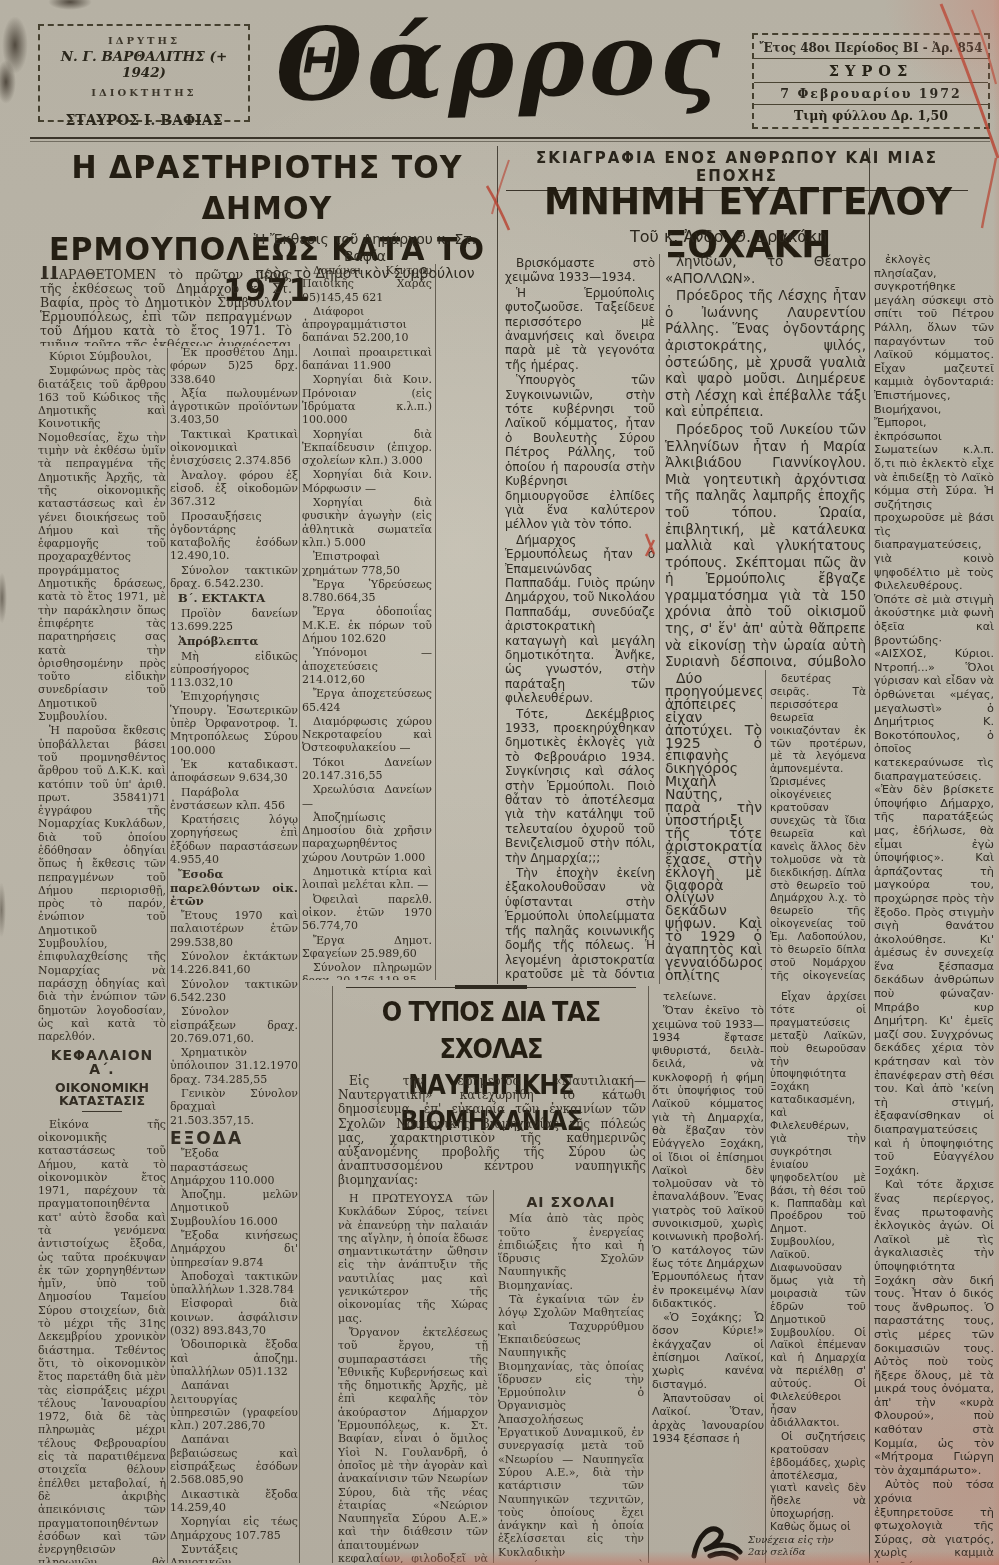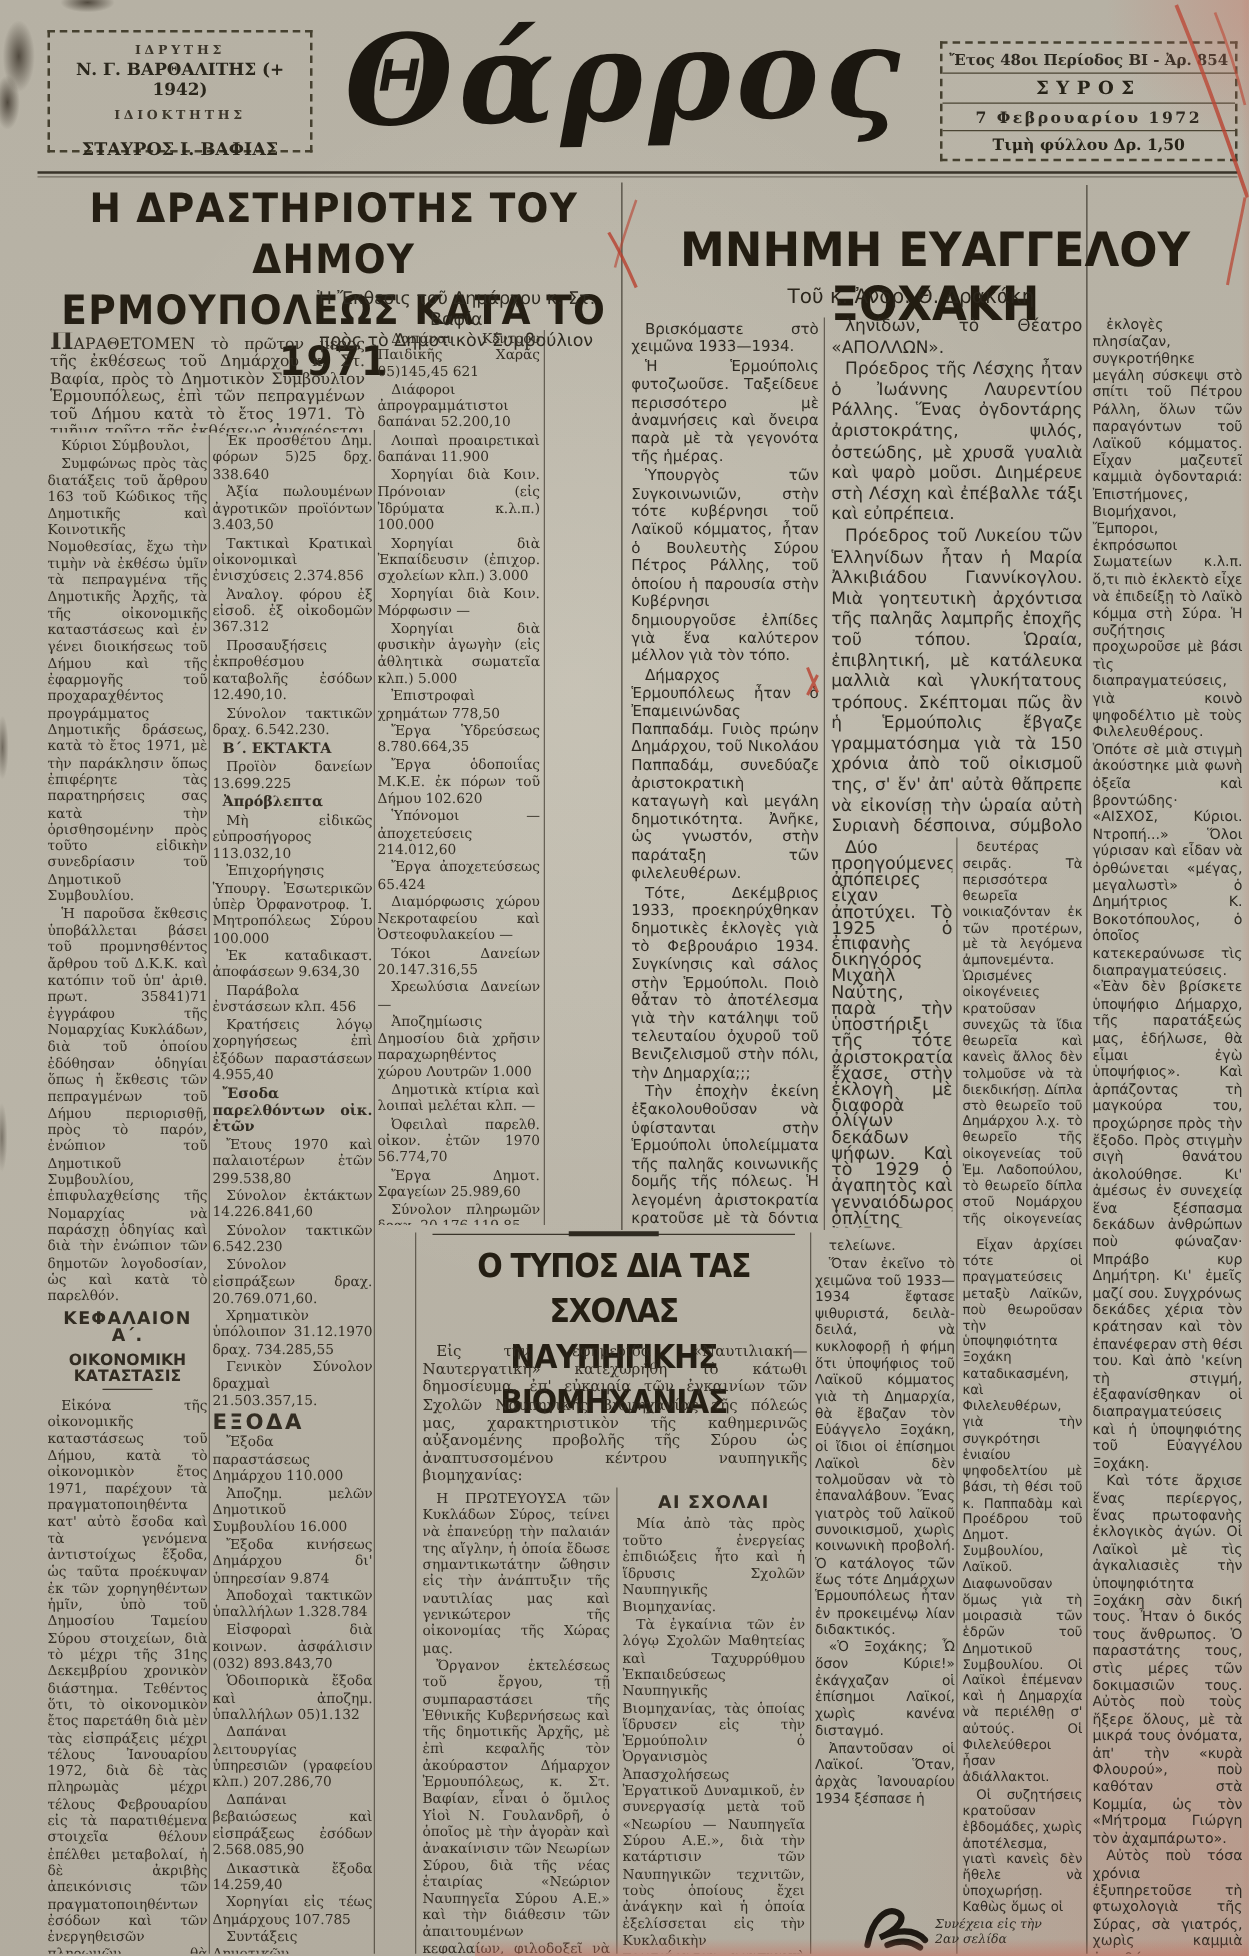--- a/index.html
+++ b/index.html
@@ -8,21 +8,21 @@
     background-image:
       radial-gradient(ellipse 60% 45% at 45% 35%, rgba(255,252,238,.20), transparent 70%),
       radial-gradient(ellipse 30% 20% at 95% 95%, rgba(196,110,92,.30), transparent 80%),
       linear-gradient(180deg,#b6b1a4 0%,#bab5a8 50%,#b2ac9f 100%);
     font-family:"DejaVu Serif",serif;color:#322c22;padding-left:24px;}
   .decor{pointer-events:none;}
   
   .founder-box{position:absolute;left:38px;top:24px;width:212px;height:98px;border:2px dashed #45402f;
     text-align:center;padding-top:9px;box-sizing:border-box;}
   .founder-label{font-size:10px;letter-spacing:3px;font-weight:bold;color:#3c362a;}
-  .founder-name{font-size:13.5px;font-weight:bold;margin-top:2px;color:#2a261b;}
+  .founder-name{font-size:13.5px;font-weight:bold;margin-top:2px;color:#2a261b;font-style:italic;}
   .owner-label{font-size:10px;letter-spacing:3px;font-weight:bold;margin-top:7px;color:#3c362a;}
   .owner-name{font-size:14px;font-weight:bold;margin-top:14px;color:#2a261b;}
   .paper-title{position:absolute;left:255px;top:-4px;width:490px;height:134px;text-align:center;
     font-family:"DejaVu Serif",serif;font-style:italic;font-weight:bold;font-size:100px;line-height:130px;
     letter-spacing:4px;color:#1b1710;transform:rotate(-1deg);}
   .info-box{position:absolute;left:752px;top:33px;width:238px;height:96px;border:2px dashed #45402f;
     box-sizing:border-box;text-align:center;background:rgba(255,255,255,0.03);}
   .info-row1{font-size:12px;font-weight:bold;padding:6px 4px 3px;border-bottom:1px solid #4a4433;color:#2d2920;}
   .info-city{font-size:14.5px;font-weight:bold;letter-spacing:6px;padding:3px 0;border-bottom:1px solid #4a4433;color:#262217;}
   .info-date{font-size:12.5px;font-weight:bold;letter-spacing:2px;padding:3px 0;border-bottom:1px solid #4a4433;color:#2d2920;}
@@ -109,21 +109,21 @@
       <div class="blk-p">Ἡ παροῦσα ἔκθεσις ὑποβάλλεται βάσει τοῦ προμνησθέντος ἄρθρου τοῦ Δ.Κ.Κ. καὶ κατόπιν τοῦ ὑπ' ἀριθ. πρωτ. 35841)71 ἐγγράφου τῆς Νομαρχίας Κυκλάδων, διὰ τοῦ ὁποίου ἐδόθησαν ὁδηγίαι ὅπως ἡ ἔκθεσις τῶν πεπραγμένων τοῦ Δήμου περιορισθῇ, πρὸς τὸ παρόν, ἐνώπιον τοῦ Δημοτικοῦ Συμβουλίου, ἐπιφυλαχθείσης τῆς Νομαρχίας νὰ παράσχῃ ὁδηγίας καὶ διὰ τὴν ἐνώπιον τῶν δημοτῶν λογοδοσίαν, ὡς καὶ κατὰ τὸ παρελθόν.</div>
       <div class="blk-h">ΚΕΦΑΛΑΙΟΝ Α΄.</div>
       <div class="blk-c">ΟΙΚΟΝΟΜΙΚΗ ΚΑΤΑΣΤΑΣΙΣ</div>
       <div class="blk-p">Εἰκόνα τῆς οἰκονομικῆς καταστάσεως τοῦ Δήμου, κατὰ τὸ οἰκονομικὸν ἔτος 1971, παρέχουν τὰ πραγματοποιηθέντα κατ' αὐτὸ ἔσοδα καὶ τὰ γενόμενα ἀντιστοίχως ἔξοδα, ὡς ταῦτα προέκυψαν ἐκ τῶν χορηγηθέντων ἡμῖν, ὑπὸ τοῦ Δημοσίου Ταμείου Σύρου στοιχείων, διὰ τὸ μέχρι τῆς 31ης Δεκεμβρίου χρονικὸν διάστημα. Τεθέντος ὅτι, τὸ οἰκονομικὸν ἔτος παρετάθη διὰ μὲν τὰς εἰσπράξεις μέχρι τέλους Ἰανουαρίου 1972, διὰ δὲ τὰς πληρωμὰς μέχρι τέλους Φεβρουαρίου εἰς τὰ παρατιθέμενα στοιχεῖα θέλουν ἐπέλθει μεταβολαί, ἡ δὲ ἀκριβὴς ἀπεικόνισις τῶν πραγματοποιηθέντων ἐσόδων καὶ τῶν ἐνεργηθεισῶν πληρωμῶν, θὰ ἐμφανισθῇ εἰς τὸν Ἀπολογισμὸν τοῦ Δήμου ἔτους 1971.</div>
     </div>
   <div class="col serifcol" style="left:170px;top:346px;width:128px;height:1217px;">
       <div class="blk-p">Ἐκ προσθέτου Δημ. φόρων 5)25 δρχ. 338.640</div>
       <div class="blk-p">Ἀξία πωλουμένων ἀγροτικῶν προϊόντων 3.403,50</div>
       <div class="blk-p">Τακτικαὶ Κρατικαὶ οἰκονομικαὶ ἐνισχύσεις 2.374.856</div>
       <div class="blk-p">Ἀναλογ. φόρου ἐξ εἰσοδ. ἐξ οἰκοδομῶν 367.312</div>
-      <div class="blk-p">Προσαυξήσεις ἐκπροθέσμου καταβολῆς ἐσόδων 12.490,10.</div>
+      <div class="blk-p">Προσαυξήσεις ὀγδοντάρης καταβολῆς ἐσόδων 12.490,10.</div>
       <div class="blk-p">Σύνολον τακτικῶν δραχ. 6.542.230.</div>
       <div class="blk-b">Β΄. ΕΚΤΑΚΤΑ</div>
       <div class="blk-p">Προϊὸν δανείων 13.699.225</div>
       <div class="blk-b">Ἀπρόβλεπτα</div>
       <div class="blk-p">Μὴ εἰδικῶς εὐπροσήγορος 113.032,10</div>
       <div class="blk-p">Ἐπιχορήγησις Ὑπουργ. Ἐσωτερικῶν ὑπὲρ Ὀρφανοτροφ. Ἱ. Μητροπόλεως Σύρου 100.000</div>
       <div class="blk-p">Ἐκ καταδικαστ. ἀποφάσεων 9.634,30</div>
       <div class="blk-p">Παράβολα ἐνστάσεων κλπ. 456</div>
       <div class="blk-p">Κρατήσεις λόγῳ χορηγήσεως ἐπὶ ἐξόδων παραστάσεων 4.955,40</div>
       <div class="blk-b">Ἔσοδα παρελθόντων οἰκ. ἐτῶν</div>
@@ -173,20 +173,21 @@
   <div class="vrule decor" style="left:299px;top:344px;height:1219px;"></div>
   <div class="vrule decor" style="left:435px;top:264px;height:716px;"></div>
   <div class="vrule-strong decor" style="left:497px;top:146px;height:838px;"></div>
   <div class="vrule decor" style="left:659px;top:254px;height:730px;"></div>
   <div class="vrule decor" style="left:765px;top:670px;height:893px;"></div>
   <div class="vrule-strong decor" style="left:869px;top:148px;height:1415px;"></div>
   <div class="vrule decor" style="left:332px;top:986px;height:577px;"></div>
   <div class="vrule decor" style="left:648px;top:986px;height:577px;"></div>
   <div class="vrule decor" style="left:493px;top:1190px;height:373px;"></div>
 
+  <div class="kicker">ΣΚΙΑΓΡΑΦΙΑ ΕΝΟΣ ΑΝΘΡΩΠΟΥ ΚΑΙ ΜΙΑΣ ΕΠΟΧΗΣ</div>
   <div class="mhead">ΜΝΗΜΗ ΕΥΑΓΓΕΛΟΥ ΞΟΧΑΚΗ</div>
   <div class="mby">Τοῦ κ. Ἀνδρ. Θ. Δρακάκη</div>
 
   <div class="col sanscol" style="left:505px;top:256px;width:150px;height:726px;font-size:12px;line-height:14.4px;">
       <div class="blk-p">Βρισκόμαστε στὸ χειμῶνα 1933—1934.</div>
       <div class="blk-p">Ἡ Ἑρμούπολις φυτοζωο­ῦσε. Ταξείδευε περισσότερο μὲ ἀναμνήσεις καὶ ὄνειρα παρὰ μὲ τὰ γεγονότα τῆς ἡμέρας.</div>
       <div class="blk-p">Ὑπουργὸς τῶν Συγκοινωνιῶν, στὴν τότε κυβέρνησι τοῦ Λαϊκοῦ κόμματος, ἦταν ὁ Βουλευτὴς Σύρου Πέτρος Ράλλης, τοῦ ὁποίου ἡ παρουσία στὴν Κυβέρνησι δημιουργοῦσε ἐλπίδες γιὰ ἕνα καλύτερον μέλλον γιὰ τὸν τόπο.</div>
       <div class="blk-p">Δήμαρχος Ἑρμουπόλεως ἦταν ὁ Ἐπαμεινώνδας Παππαδάμ. Γυιὸς πρώην Δημάρχου, τοῦ Νικολάου Παππαδάμ, συνεδύαζε ἀριστοκρατικὴ καταγωγὴ καὶ μεγάλη δημοτικότητα. Ἀνῆκε, ὡς γνωστόν, στὴν παράταξη τῶν φιλελευθέρων.</div>
       <div class="blk-p">Τότε, Δεκέμβριος 1933, προεκηρύχθηκαν δημοτικὲς ἐκλογὲς γιὰ τὸ Φεβρουάριο 1934. Συγκίνησις καὶ σάλος στὴν Ἑρμούπολι. Ποιὸ θἆταν τὸ ἀποτέλεσμα γιὰ τὴν κατάληψι τοῦ τελευταίου ὀχυροῦ τοῦ Βενιζελισμοῦ στὴν πόλι, τὴν Δημαρχία;;;</div>
       <div class="blk-p">Τὴν ἐποχὴν ἐκείνη ἐξακολουθοῦσαν νὰ ὑφίστανται στὴν Ἑρμούπολι ὑπολείμματα τῆς παληᾶς κοινωνικῆς δομῆς τῆς πόλεως. Ἡ λεγομένη ἀριστοκρατία κρατοῦσε μὲ τὰ δόντια τὰ ὀχυρά της. Τὴ Λέσχη, τὸ Λύκειο τῶν Ἑλ-</div>

